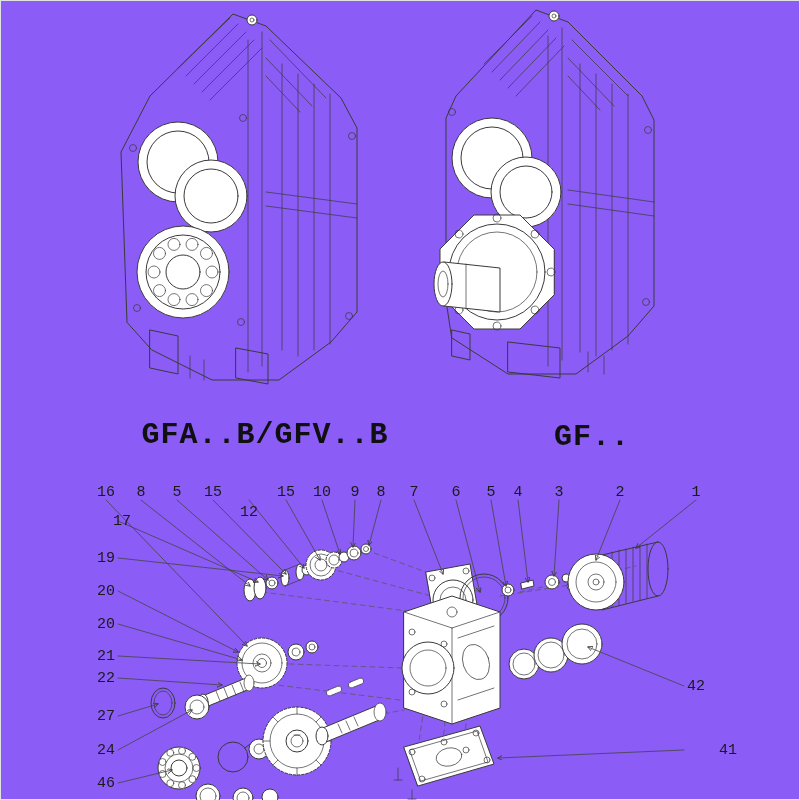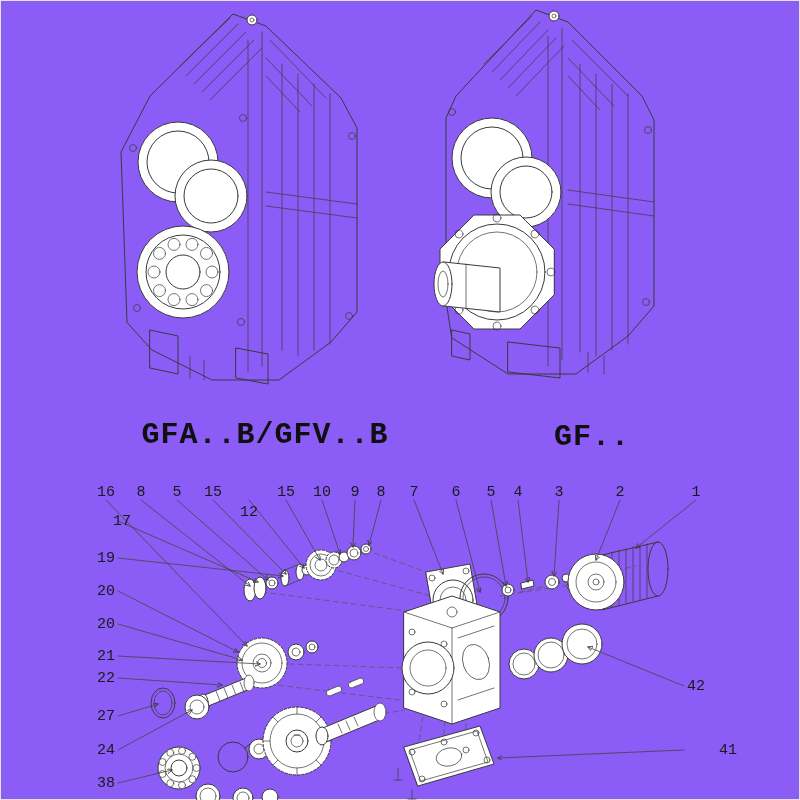--- a/index.html
+++ b/index.html
@@ -343,17 +343,17 @@
   <span class="plabel" style="left:696px;top:492px">1</span>
 
   <span class="plabel" style="left:122px;top:521px">17</span>
   <span class="plabel" style="left:106px;top:558px">19</span>
   <span class="plabel" style="left:106px;top:591px">20</span>
   <span class="plabel" style="left:106px;top:624px">20</span>
   <span class="plabel" style="left:106px;top:656px">21</span>
   <span class="plabel" style="left:106px;top:678px">22</span>
   <span class="plabel" style="left:106px;top:716px">27</span>
   <span class="plabel" style="left:106px;top:750px">24</span>
-  <span class="plabel" style="left:106px;top:783px">38</span>
+  <span class="plabel" style="left:106px;top:783px">46</span>
 
   <span class="plabel" style="left:696px;top:686px">42</span>
   <span class="plabel" style="left:728px;top:750px">41</span>
 </div>
 
 </body></html>

